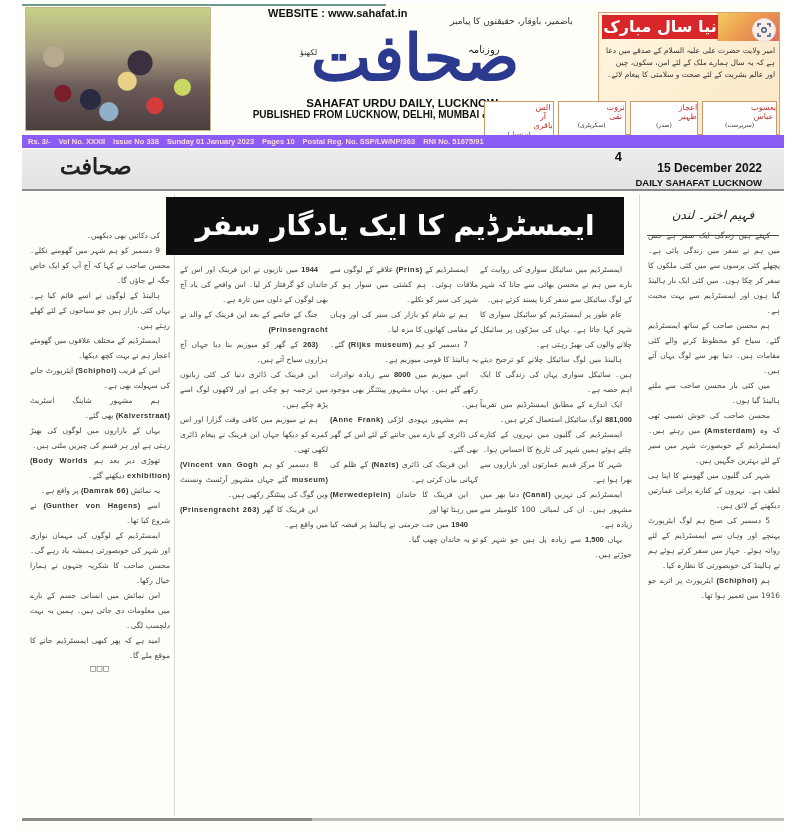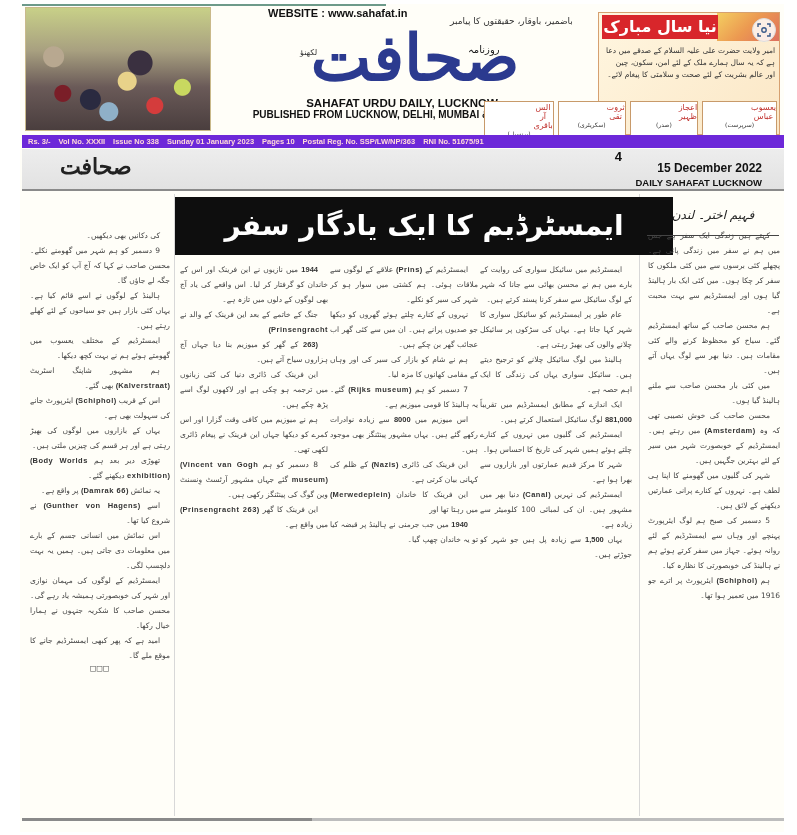--- a/index.html
+++ b/index.html
@@ -26,31 +26,31 @@
   .eng-pub { position: absolute; left: 246px; top: 109px; width: 310px; text-align: center; font: bold 10px "Liberation Sans", sans-serif; color: #111; }
   .ny-box { position: absolute; left: 598px; top: 12px; width: 182px; height: 123px; border: 1px solid #d6a070; background: linear-gradient(135deg, #fff6e0, #fbe7c6); }
   .ny-title { position: absolute; left: 3px; top: 2px; width: 116px; height: 24px; background: #d8262b; color: #fff; font: bold 16px "DejaVu Sans", sans-serif; text-align: center; line-height: 24px; direction: rtl; }
   .ny-deco { position: absolute; right: 0; top: 0; width: 62px; height: 28px; background: linear-gradient(135deg, #f2c94c, #e98a3a, #d8594a); opacity: 0.85; }
   .lens-btn { position: absolute; left: 752px; top: 18px; width: 24px; height: 24px; border-radius: 50%; background: rgba(255,255,255,0.85); border: 1px solid #ddd; display: flex; align-items: center; justify-content: center; }
   .ny-msg { position: absolute; left: 6px; top: 32px; width: 170px; font: 7.5px "DejaVu Sans", sans-serif; color: #333; direction: rtl; text-align: right; line-height: 12px; }
   .ny-names { position: absolute; left: 4px; top: 88px; width: 174px; display: flex; flex-direction: row-reverse; gap: 4px; }
   .ny-name { flex: 1; border: 1px solid #c89a6a; background: #fff; text-align: center; padding: 1px 0; }
   .ny-name .n { font: 8px "DejaVu Sans", sans-serif; color: #c0302c; direction: rtl; display: block; margin-left: 48px; }
   .ny-name .r { font: 6px "DejaVu Sans", sans-serif; color: #333; direction: rtl; display: block; }
-  .redbar { position: absolute; left: 22px; top: 135px; width: 762px; height: 13px; background: #6d28d9; display: flex; align-items: center; }
+  .redbar { position: absolute; left: 22px; top: 135px; width: 762px; height: 13px; background: #8b5cf6; display: flex; align-items: center; }
   .redbar span { font: bold 7.5px "Liberation Sans", sans-serif; color: #ffd9d9; margin-right: 8px; white-space: nowrap; }
   .redbar .l { margin-left: 6px; }
   .redbar .ur { margin-left: auto; direction: rtl; margin-top: 40px; }
   .pghead { position: absolute; left: 22px; top: 149px; width: 762px; height: 42px; background: linear-gradient(#ededed, #e2e2e2); border-bottom: 2px solid #8a8a8a; }
   .small-logo { position: absolute; left: 38px; top: 4px; font: bold 22px "DejaVu Serif", serif; color: #222; direction: rtl; }
   .pgnum { position: absolute; right: 162px; top: 0; font: bold 13px "Liberation Sans", sans-serif; color: #111; }
   .pgdate { position: absolute; right: 22px; top: 12px; font: bold 12px "Liberation Sans", sans-serif; color: #111; }
   .pgpaper { position: absolute; right: 22px; top: 28px; font: bold 9.5px "Liberation Sans", sans-serif; color: #111; }
   .content { position: absolute; left: 22px; top: 194px; width: 762px; height: 622px; }
-  .headline { position: absolute; left: 153px; top: 3px; width: 498px; height: 58px; background: #0e0e0e; color: #fff; font: bold 28px "DejaVu Sans", sans-serif; text-align: center; line-height: 58px; direction: rtl; }
+  .headline { position: absolute; left: 144px; top: 3px; width: 458px; height: 58px; background: #0e0e0e; color: #fff; font: bold 28px "DejaVu Sans", sans-serif; text-align: center; line-height: 58px; direction: rtl; }
   .byline { position: absolute; left: 625px; top: 14px; width: 132px; text-align: center; font: italic 12px "DejaVu Serif", serif; color: #222; direction: rtl; border-bottom: 1.5px solid #444; padding-bottom: 13px; }
   .col { position: absolute; direction: rtl; text-align: justify; font: 7.5px "DejaVu Sans", sans-serif; color: #444; line-height: 15px; overflow: hidden; }
   .col p { margin-bottom: 0; text-indent: 10px; }
   .col .lat { font: bold 7.5px "Liberation Sans", sans-serif; color: #333; direction: ltr; unicode-bidi: embed; letter-spacing: 0.5px; }
   .c1 { left: 626px; top: 34px; width: 132px; height: 590px; }
   .c2 { left: 458px; top: 68px; width: 152px; height: 555px; }
   .c3 { left: 308px; top: 68px; width: 148px; height: 555px; }
   .c4 { left: 158px; top: 68px; width: 148px; height: 555px; }
   .c5 { left: 8px; top: 34px; width: 140px; height: 590px; }
   .vrule { position: absolute; top: 0; width: 1px; height: 622px; background: #d8d8d8; }
@@ -143,48 +143,48 @@
       <p>عام طور پر ایمسٹرڈیم کو سائیکل سواری کا شہر کہا جاتا ہے۔ یہاں کی سڑکوں پر سائیکل چلانے والوں کی بھیڑ رہتی ہے۔</p>
       <p>ہالینڈ میں لوگ سائیکل چلانے کو ترجیح دیتے ہیں۔ سائیکل سواری یہاں کی زندگی کا ایک اہم حصہ ہے۔</p>
       <p>ایک اندازے کے مطابق ایمسٹرڈیم میں تقریباً <span class="lat">881,000</span> لوگ سائیکل استعمال کرتے ہیں۔</p>
       <p>ایمسٹرڈیم کی گلیوں میں نہروں کے کنارے چلتے ہوئے ہمیں شہر کی تاریخ کا احساس ہوا۔</p>
       <p>شہر کا مرکز قدیم عمارتوں اور بازاروں سے بھرا ہوا ہے۔</p>
       <p>ایمسٹرڈیم کی نہریں <span class="lat">(Canal)</span> دنیا بھر میں مشہور ہیں۔ ان کی لمبائی 100 کلومیٹر سے زیادہ ہے۔</p>
       <p>یہاں <span class="lat">1,500</span> سے زیادہ پل ہیں جو شہر کو جوڑتے ہیں۔</p>
     </div>
   <div class="col c3">
       <p>ایمسٹرڈیم کے <span class="lat">(Prins)</span> علاقے کے لوگوں سے ملاقات ہوئی۔ ہم کشتی میں سوار ہو کر شہر کی سیر کو نکلے۔</p>
-      <p>نہروں کے کنارے چلتے ہوئے گھروں کو دیکھا جو صدیوں پرانے ہیں۔ ان میں سے کئی گھر اب عجائب گھر بن چکے ہیں۔</p>
       <p>ہم نے شام کو بازار کی سیر کی اور وہاں کے مقامی کھانوں کا مزہ لیا۔</p>
       <p>7 دسمبر کو ہم <span class="lat">(Rijks museum)</span> گئے۔ یہ ہالینڈ کا قومی میوزیم ہے۔</p>
       <p>اس میوزیم میں <span class="lat">8000</span> سے زیادہ نوادرات رکھے گئے ہیں۔ یہاں مشہور پینٹنگز بھی موجود ہیں۔</p>
+      <p>ہم مشہور یہودی لڑکی <span class="lat">(Anne Frank)</span> کی ڈائری کے بارے میں جاننے کے لئے اس کے گھر بھی گئے۔</p>
       <p>این فرینک کی ڈائری <span class="lat">(Nazis)</span> کے ظلم کی کہانی بیان کرتی ہے۔</p>
       <p>این فرینک کا خاندان <span class="lat">(Merwedeplein)</span> میں رہتا تھا اور </p>
       <p><span class="lat">1940</span> میں جب جرمنی نے ہالینڈ پر قبضہ کیا تو یہ خاندان چھپ گیا۔</p>
     </div>
   <div class="col c4">
       <p><span class="lat">1944</span> میں نازیوں نے این فرینک اور اس کے خاندان کو گرفتار کر لیا۔ اس واقعے کی یاد آج بھی لوگوں کے دلوں میں تازہ ہے۔</p>
       <p>جنگ کے خاتمے کے بعد این فرینک کے والد نے <span class="lat">(Prinsengracht</span></p>
       <p><span class="lat">263)</span> کے گھر کو میوزیم بنا دیا جہاں آج ہزاروں سیاح آتے ہیں۔</p>
       <p>این فرینک کی ڈائری دنیا کی کئی زبانوں میں ترجمہ ہو چکی ہے اور لاکھوں لوگ اسے پڑھ چکے ہیں۔</p>
       <p>ہم نے میوزیم میں کافی وقت گزارا اور اس کمرے کو دیکھا جہاں این فرینک نے پیغام ڈائری لکھی تھی۔</p>
       <p>8 دسمبر کو ہم <span class="lat">(Vincent van Gogh museum)</span> گئے جہاں مشہور آرٹسٹ وِنسنٹ وین گوگ کی پینٹنگز رکھی ہیں۔</p>
       <p>این فرینک کا گھر <span class="lat">(Prinsengracht 263)</span> میں واقع ہے۔</p>
     </div>
   <div class="col c5">
       <p>کی دکانیں بھی دیکھیں۔</p>
       <p>9 دسمبر کو ہم شہر میں گھومنے نکلے۔ محسن صاحب نے کہا کہ آج آپ کو ایک خاص جگہ لے جاؤں گا۔</p>
       <p>ہالینڈ کے لوگوں نے اسے قائم کیا ہے۔ یہاں کئی بازار ہیں جو سیاحوں کے لئے کھلے رہتے ہیں۔</p>
-      <p>ایمسٹرڈیم کے مختلف یعسوب میں گھومتے ہوئے ہم نے بہت کچھ دیکھا۔</p>
+      <p>ایمسٹرڈیم کے مختلف علاقوں میں گھومتے اعجاز ہم نے بہت کچھ دیکھا۔</p>
+      <p>اس کے قریب <span class="lat">(Schiphol)</span> ایئرپورٹ جانے کی سہولت بھی ہے۔</p>
       <p>ہم مشہور شاپنگ اسٹریٹ <span class="lat">(Kalverstraat)</span> بھی گئے۔</p>
-      <p>اس کے قریب <span class="lat">(Schiphol)</span> ایئرپورٹ جانے کی سہولت بھی ہے۔</p>
       <p>یہاں کے بازاروں میں لوگوں کی بھیڑ رہتی ہے اور ہر قسم کی چیزیں ملتی ہیں۔</p>
       <p>تھوڑی دیر بعد ہم <span class="lat">(Body Worlds exhibition)</span> دیکھنے گئے۔</p>
       <p>یہ نمائش <span class="lat">(Damrak 66)</span> پر واقع ہے۔</p>
       <p>اسے <span class="lat">(Gunther von Hagens)</span> نے شروع کیا تھا۔</p>
+      <p>ایمسٹرڈیم کے لوگوں کی مہمان نوازی اور شہر کی خوبصورتی ہمیشہ یاد رہے گی۔ محسن صاحب کا شکریہ جنہوں نے ہمارا خیال رکھا۔</p>
       <p>اس نمائش میں انسانی جسم کے بارے میں معلومات دی جاتی ہیں۔ ہمیں یہ بہت دلچسپ لگی۔</p>
-      <p>ایمسٹرڈیم کے لوگوں کی مہمان نوازی اور شہر کی خوبصورتی ہمیشہ یاد رہے گی۔ محسن صاحب کا شکریہ جنہوں نے ہمارا خیال رکھا۔</p>
       <p>امید ہے کہ پھر کبھی ایمسٹرڈیم جانے کا موقع ملے گا۔</p>
       <span class="end-mark">□□□</span>
     </div>
 </div>
 
 <div class="bottom-rule"></div>
 
 </body></html>

